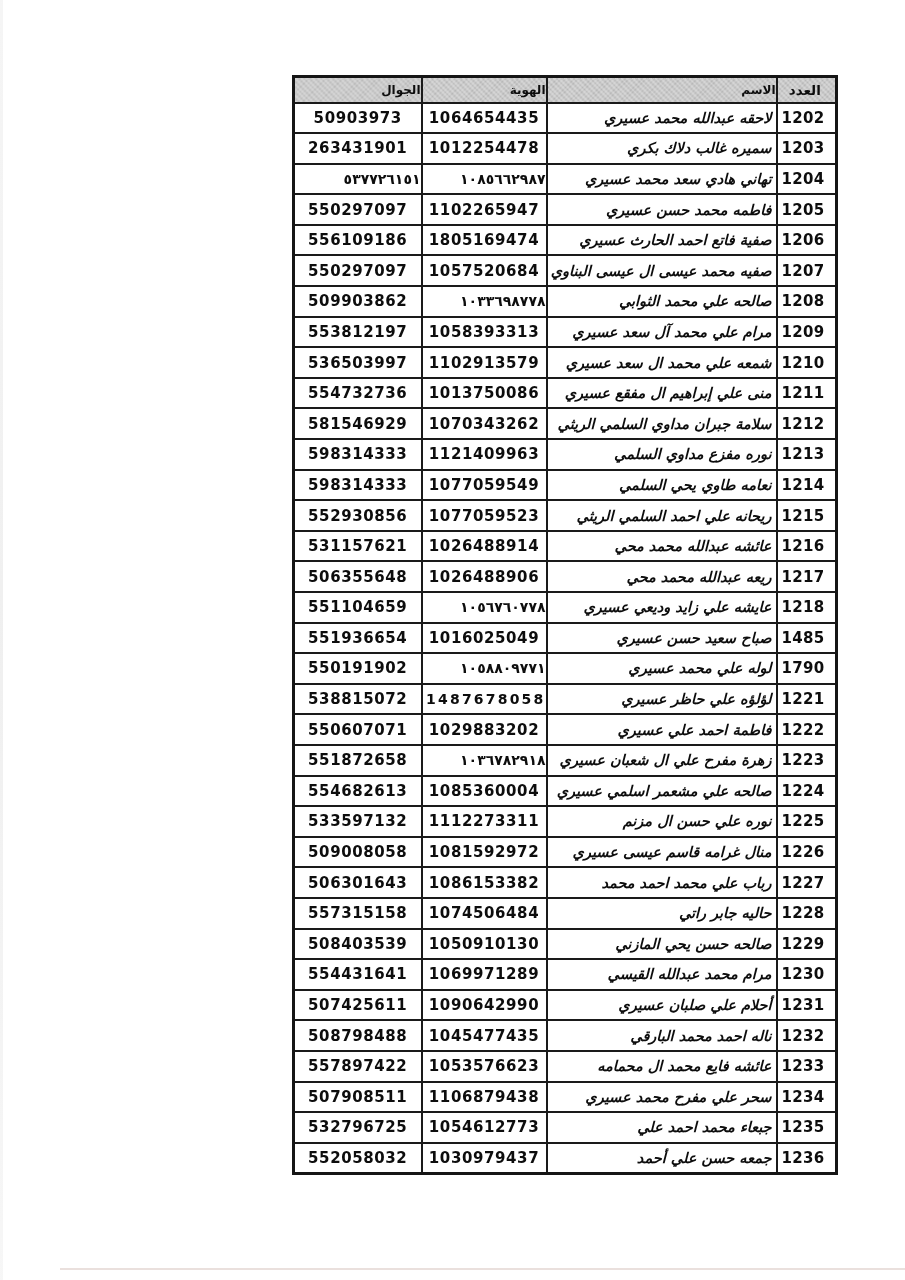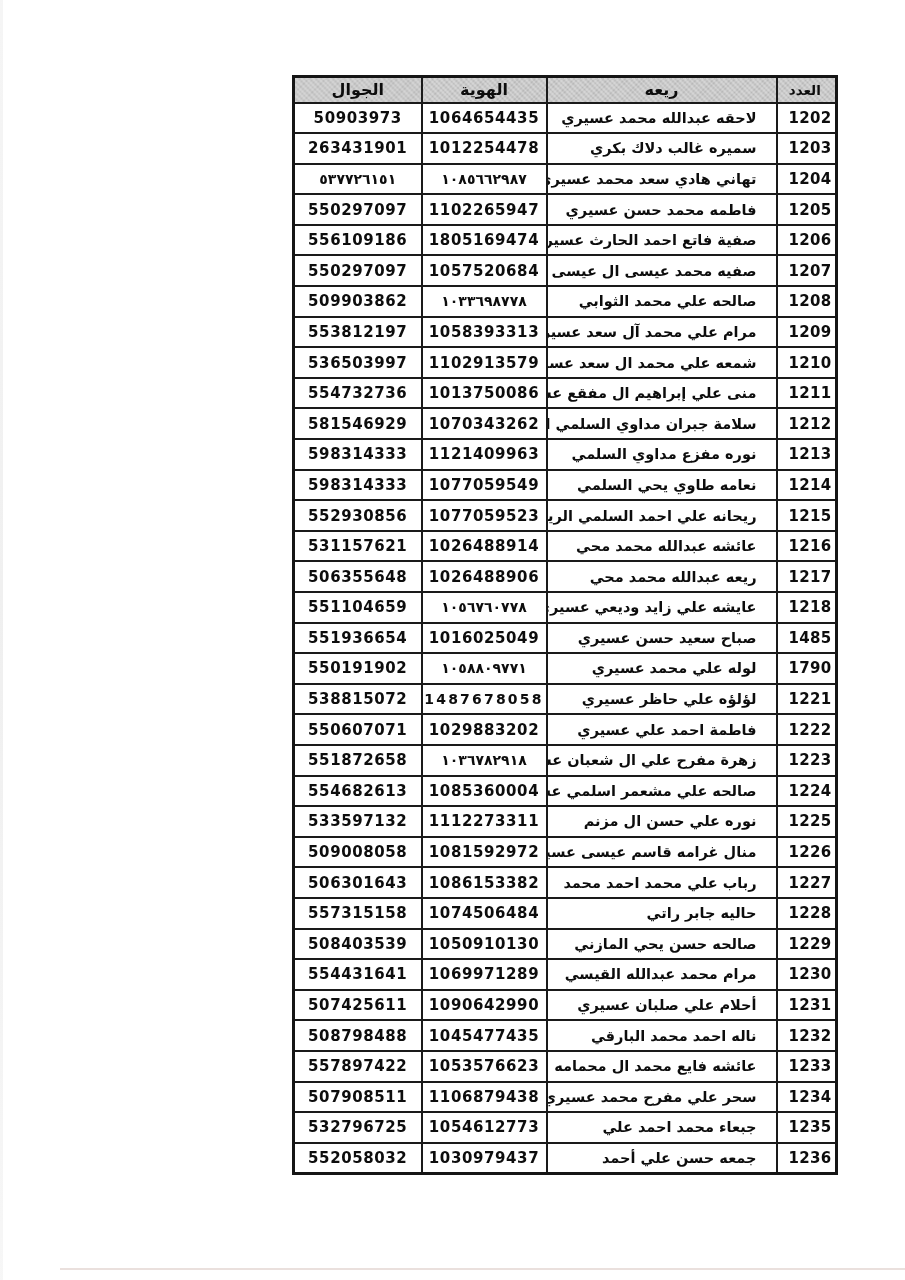--- a/index.html
+++ b/index.html
@@ -48,66 +48,68 @@
     color: #0d0d0d;
   }
   thead tr { height: 26px; }
   thead th {
     background: #c7c7c7;
     background-image: repeating-linear-gradient(45deg,
         rgba(255,255,255,.25) 0 2px, rgba(0,0,0,0) 2px 4px),
       repeating-linear-gradient(-45deg,
         rgba(120,120,120,.18) 0 1px, rgba(0,0,0,0) 1px 3px);
     font-weight: bold;
-    font-size: 16px;
-    text-align: center;
+    font-size: 12px;
+    text-align: right;
   }
   thead th.c-no { font-size: 13.5px; text-align: center; padding-right: 3px; }
   tbody tr { height: 30.6px; }
   tbody td { font-weight: bold; font-size: 14.5px; }
   td.c-no {
     direction: ltr;
     text-align: left;
-    padding-left: 11px;
+    padding-left: 4px;
     font-size: 15px;
     letter-spacing: .3px;
   }
   td.c-name {
     text-align: right;
-    padding-right: 19px;
+    padding-right: 4px;
+    font-style: italic;
   }
   td.c-id, td.c-mobile {
     direction: ltr;
     text-align: center;
     font-size: 15px;
     letter-spacing: .6px;
   }
   td.hindi {            
     letter-spacing: 2.2px;
     font-size: 14px;
+    text-align: right;
   }
 </style>
 </head>
 <body>
 
 <div class="page">
   <div class="scan-left-edge"></div>
   <div class="scan-bottom-line"></div>
 
   <table class="roster">
     <colgroup>
       <col class="w-no">
       <col class="w-name">
       <col class="w-id">
       <col class="w-mobile">
     </colgroup>
     <thead>
       <tr>
         <th class="c-no">العدد</th>
-        <th class="c-name">ريعه</th>
+        <th class="c-name">الاسم</th>
         <th class="c-id">الهوية</th>
         <th class="c-mobile">الجوال</th>
       </tr>
     </thead>
     <tbody>
         <tr>
           <td class="c-no">1202</td>
           <td class="c-name">لاحقه عبدالله محمد عسيري</td>
           <td class="c-id">1064654435</td>
           <td class="c-mobile">50903973</td>

